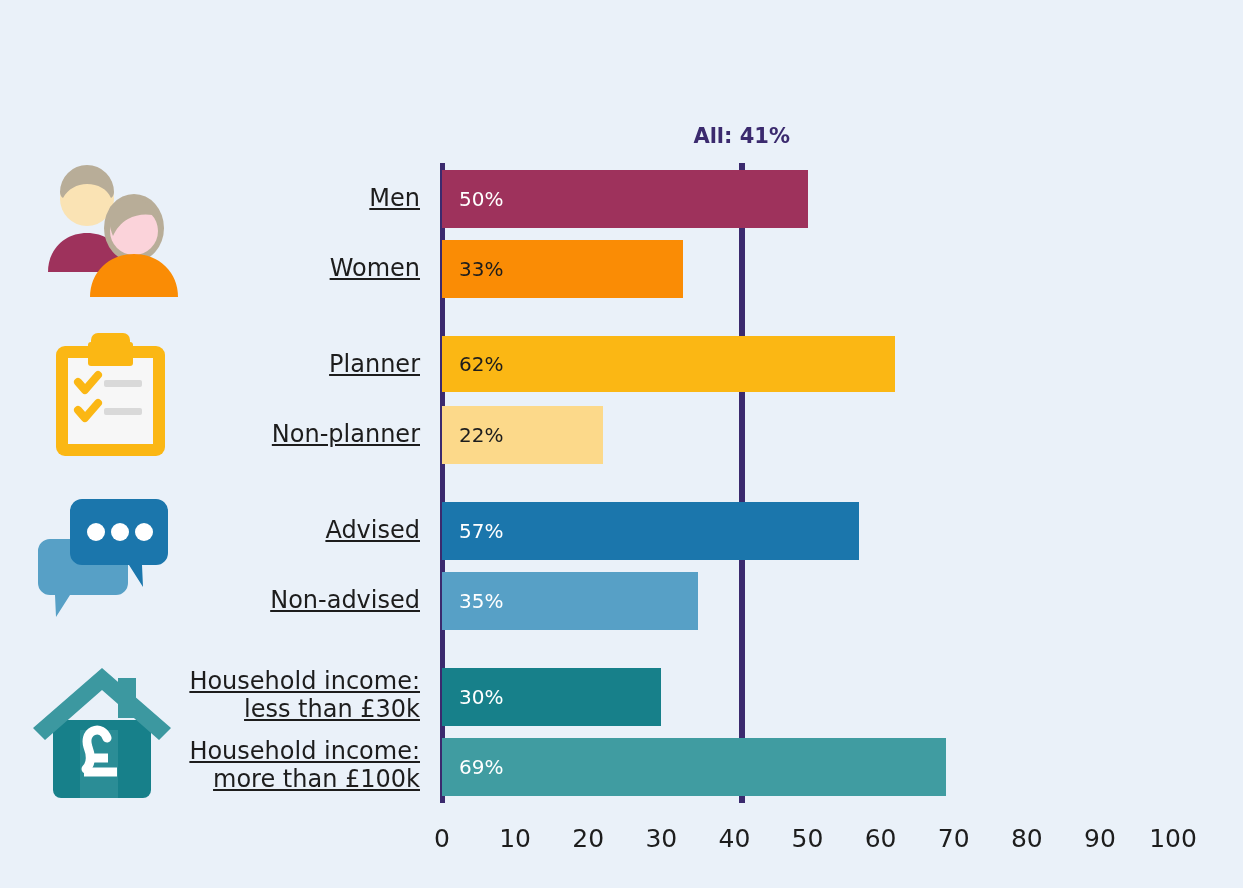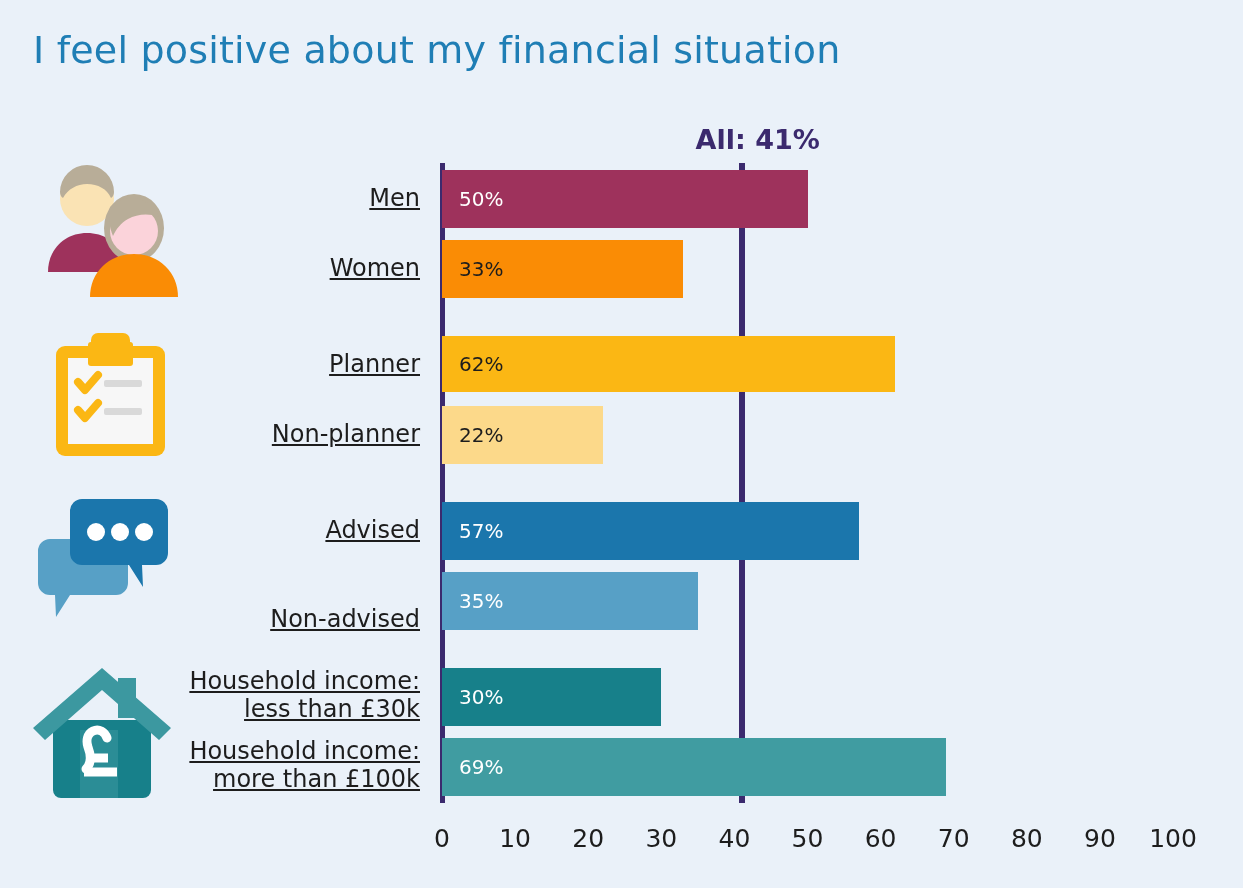--- a/index.html
+++ b/index.html
@@ -30,26 +30,25 @@
     font-size: 38px;
     color: #1f7eb5;
     letter-spacing: 0.2px;
     white-space: nowrap;
   }
 
   
   .all-label {
     position: absolute;
     top: 124px;
-    font-size: 27px;
+    font-size: 21px;
     font-weight: bold;
     color: #3b2a6e;
     transform: translateX(-50%);
     white-space: nowrap;
-    margin-left: 16px;
   }
   .all-line {
     position: absolute;
     width: 6px;
     background: #3b2a6e;
     transform: translateX(-50%);
   }
 
   
   .y-axis {
@@ -91,21 +90,20 @@
   
   .icon-box {
     position: absolute;
   }
 </style>
 </head>
 <body>
 
 <div id="chart-root">
 
-  <div class="chart-title">I feel positive about my financial situation</div>
 
   <div class="icon-box" style="left:38px; top:162px; width:145px; height:145px;">
     <svg viewBox="0 0 145 145" width="145" height="145">
       <circle cx="49" cy="37" r="27" fill="#fae3b4"></circle>
       <path d="M22 30a27 27 0 0 1 54 0c0 2-1 5-3 6-4-9-13-14-24-14-10 0-19 5-24 14-2-1-3-4-3-6z" fill="#b8ad98"></path>
       <path d="M10 110c0-23 17-39 39-39s39 16 39 39z" fill="#9e325c"></path>
       <ellipse cx="96" cy="66" rx="30" ry="34" fill="#b8ad98"></ellipse>
       <circle cx="96" cy="69" r="24" fill="#fbd3da"></circle>
       <path d="M72 45a30 30 0 0 1 49 10c-10-4-22-3-31 2-7 4-12 10-15 17-4-9-5-21-3-29z" fill="#b8ad98"></path>
       <path d="M52 135c0-25 19-43 44-43s44 18 44 43z" fill="#fa8c05"></path>
@@ -166,21 +164,21 @@
         <span class="bar-value" style="color: rgb(29, 29, 29);">22%</span>
       </div>
       <div class="cat-label" style="right: 823px; width: 330px; color: rgb(29, 29, 29); top: 420.5px;">Non-planner</div>
       <div class="bar" style="left: 442px; top: 502px; width: 416.67px; height: 58px; background: rgb(27, 118, 172);">
         <span class="bar-value" style="color: rgb(255, 255, 255);">57%</span>
       </div>
       <div class="cat-label" style="right: 823px; width: 330px; color: rgb(29, 29, 29); top: 516.5px;">Advised</div>
       <div class="bar" style="left: 442px; top: 572px; width: 255.85px; height: 58px; background: rgb(87, 160, 198);">
         <span class="bar-value" style="color: rgb(255, 255, 255);">35%</span>
       </div>
-      <div class="cat-label" style="right: 823px; width: 330px; color: rgb(29, 29, 29); top: 586.5px; margin-top: 19px;">Non-advised</div>
+      <div class="cat-label" style="right: 823px; width: 330px; color: rgb(29, 29, 29); top: 586.5px;">Non-advised</div>
       <div class="bar" style="left: 442px; top: 668px; width: 219.3px; height: 58px; background: rgb(23, 128, 138);">
         <span class="bar-value" style="color: rgb(255, 255, 255);">30%</span>
       </div>
       <div class="cat-label" style="right: 823px; width: 330px; color: rgb(29, 29, 29); top: 668px;">Household income:
 less than £30k</div>
       <div class="bar" style="left: 442px; top: 738px; width: 504.39px; height: 58px; background: rgb(64, 156, 161);">
         <span class="bar-value" style="color: rgb(255, 255, 255);">69%</span>
       </div>
       <div class="cat-label" style="right: 823px; width: 330px; color: rgb(29, 29, 29); top: 738px;">Household income:
 more than £100k</div>

